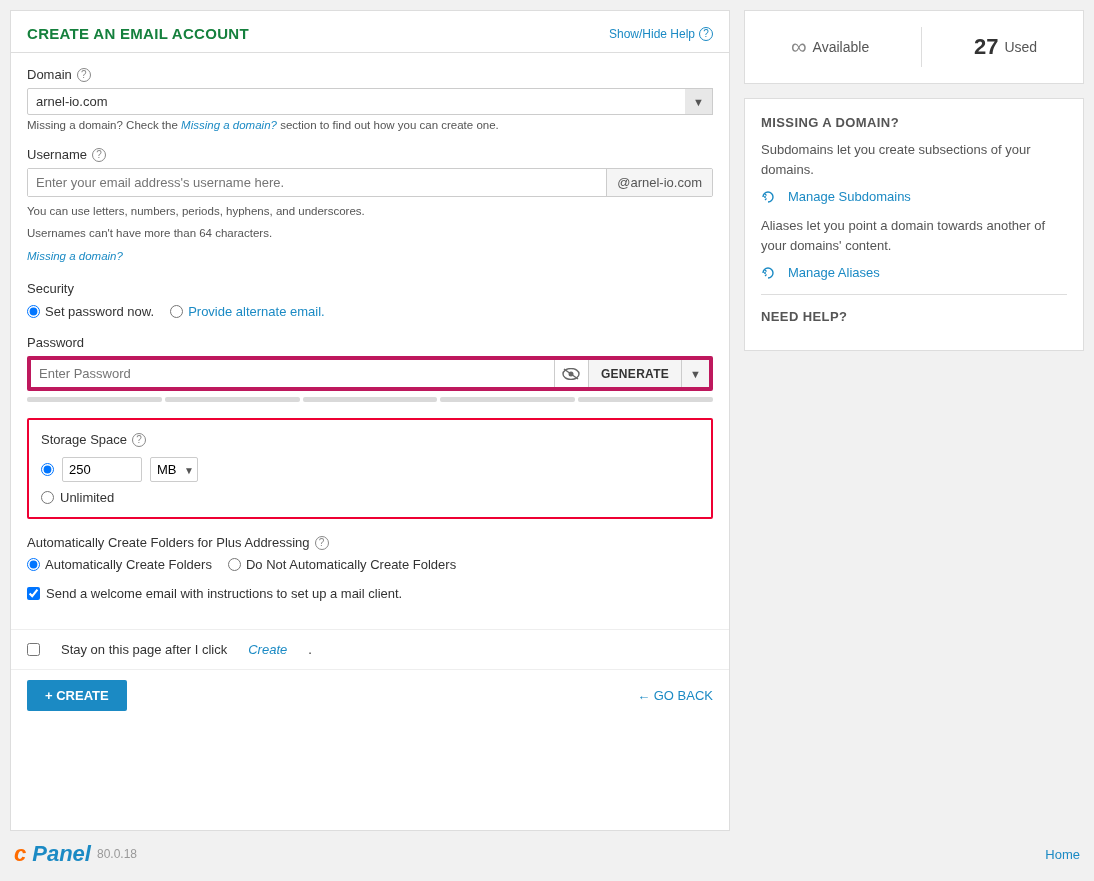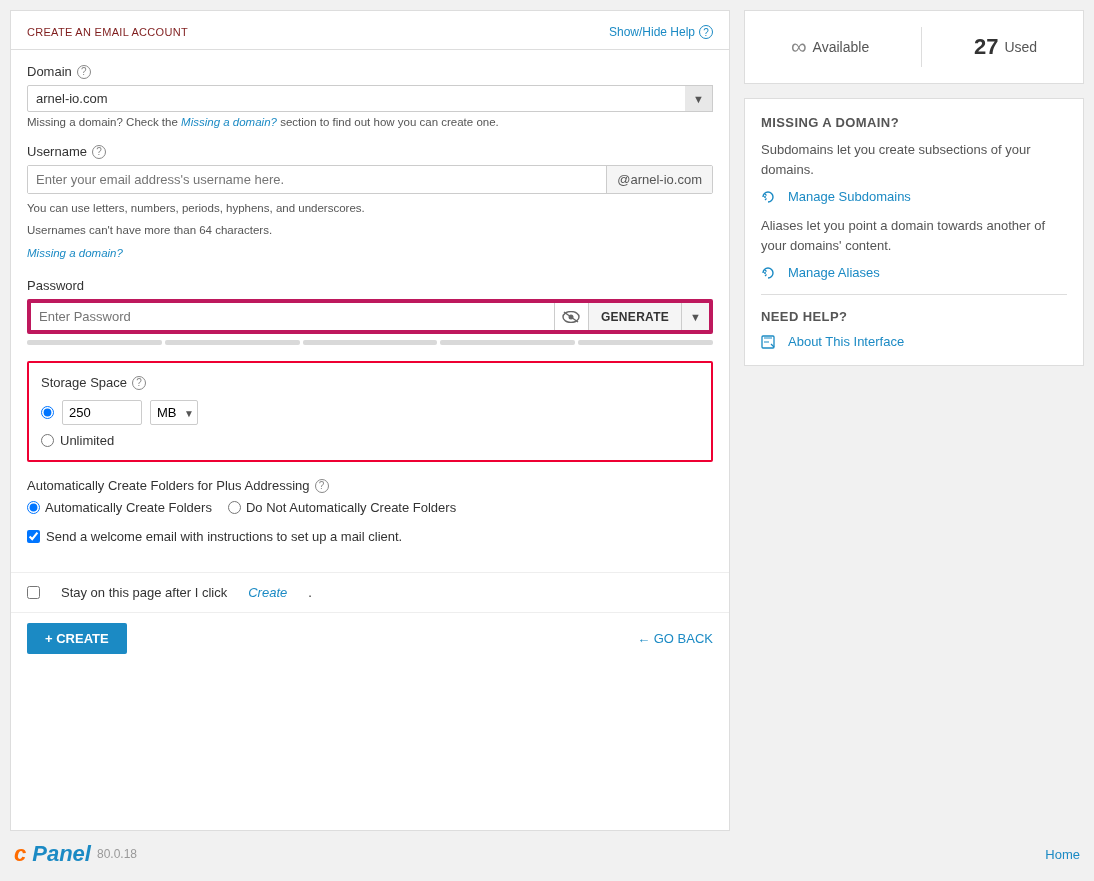--- a/index.html
+++ b/index.html
@@ -28,23 +28,23 @@
       padding: 0;
     }
     .panel-header {
       border-bottom: 1px solid #ddd;
       padding: 14px 16px 10px 16px;
       display: flex;
       justify-content: space-between;
       align-items: center;
     }
     .panel-title {
-      font-size: 11px;
-      font-weight: normal;
-      color: #7f1d1d;
+      font-size: 15px;
+      font-weight: bold;
+      color: #15803d;
       letter-spacing: 0.3px;
     }
     .show-hide-help {
       color: #1b8ac4;
       font-size: 12px;
       cursor: pointer;
       text-decoration: none;
       display: flex;
       align-items: flex-start;
       gap: 4px;
@@ -505,20 +505,33 @@
             <input type="text" class="username-input" placeholder="Enter your email address's username here." style="">
             <span class="domain-suffix">@arnel-io.com</span>
           </div>
           <div class="username-hints">
             <div class="hint-text">You can use letters, numbers, periods, hyphens, and underscores.</div>
             <div class="hint-text">Usernames can't have more than 64 characters.</div>
             <div class="hint-text"><a class="hint-link">Missing a domain?</a></div>
           </div>
         </div>
 
+        <div class="form-group">
+          <div class="security-label">Security</div>
+          <div class="radio-group">
+            <label class="radio-option">
+              <input type="radio" name="security" checked="" style="">
+              <span>Set password now.</span>
+            </label>
+            <label class="radio-option">
+              <input type="radio" name="security" style="">
+              <a>Provide alternate email.</a>
+            </label>
+          </div>
+        </div>
 
         <div class="form-group">
           <div class="form-label">
             <span>Password</span>
           </div>
           <div class="password-wrap">
             <input type="password" class="password-input" placeholder="Enter Password" style="">
             <button class="password-toggle">
               <svg width="18" height="12" viewBox="0 0 18 12" fill="none" xmlns="http://www.w3.org/2000/svg">
                 <ellipse cx="9" cy="6" rx="8" ry="5.5" stroke="#666" stroke-width="1.4" fill="none"></ellipse>
@@ -633,28 +646,20 @@
               <path d="M2 7c0-2.76 2.24-5 5-5s5 2.24 5 5-2.24 5-5 5" stroke="#1b8ac4" stroke-width="1.4" fill="none"></path>
               <path d="M4 4l1.5 1.5M4 10l1.5-1.5" stroke="#1b8ac4" stroke-width="1.2"></path>
               <circle cx="4" cy="7" r="1" fill="#1b8ac4"></circle>
             </svg>
             <span>Manage Aliases</span>
           </a>
         </div>
 
         <div class="right-section">
           <div class="right-section-title">NEED HELP?</div>
-          <a class="right-link">
-            <svg width="14" height="14" viewBox="0 0 14 14" fill="none">
-              <rect x="1" y="1" width="12" height="12" rx="1" stroke="#1b8ac4" stroke-width="1.3" fill="none"></rect>
-              <path d="M3 3h8M3 7h5" stroke="#1b8ac4" stroke-width="1.2"></path>
-              <path d="M10 9l3 3" stroke="#1b8ac4" stroke-width="1.2"></path>
-            </svg>
-            <span>About This Interface</span>
-          </a>
         </div>
       </div>
     </div>
   </div>
 
   <div class="bottom-bar">
     <div class="cpanel-logo">
       <span style="font-size:22px; font-weight:bold; font-style:italic; color:#ff6c00;">c</span>
         <span style="font-size:22px; font-weight:bold; font-style:italic; color:#1b8ac4;">Panel</span>
       <span class="cpanel-version">80.0.18</span>

